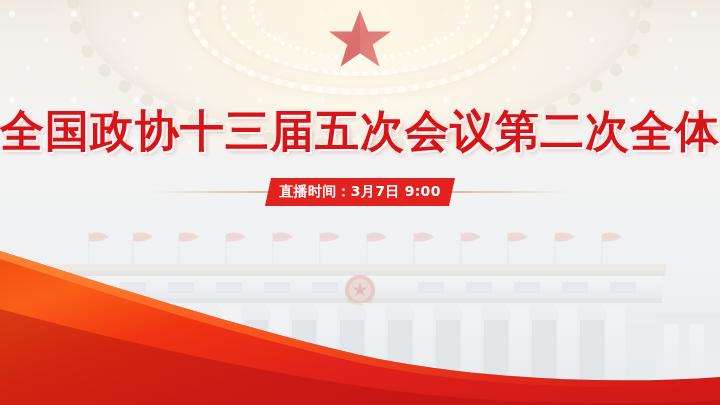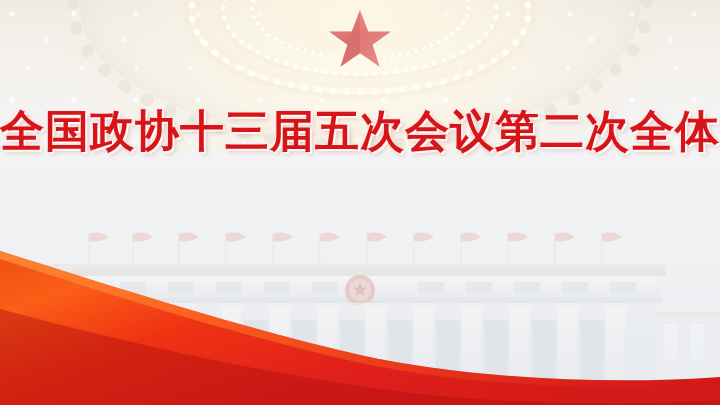--- a/index.html
+++ b/index.html
@@ -367,14 +367,21 @@
       <path d="M0,6 C90,34 230,80 360,110 C470,134 610,140 720,132 L720,139 C608,147 466,141 356,117 C226,88 88,42 0,14 Z" fill="url(#silkEdge)"></path>
 
       <path d="M0,64 C120,96 280,134 430,150 C530,160 640,160 720,155 L720,160 L0,160 Z" fill="#b00f10" opacity="0.45"></path>
     </svg>
   </div>
 
   <div class="title-block">
     <div class="main-title">全国政协十三届五次会议第二次全体会议</div>
   </div>
 
+  <div class="subtitle-row">
+    <div class="rule rule-left"></div>
+    <div class="rule rule-right"></div>
+    <div class="banner">
+      <span class="banner-text">直播时间：3月7日 9:00</span>
+    </div>
+  </div>
 
 </div>
 
 </body></html>

